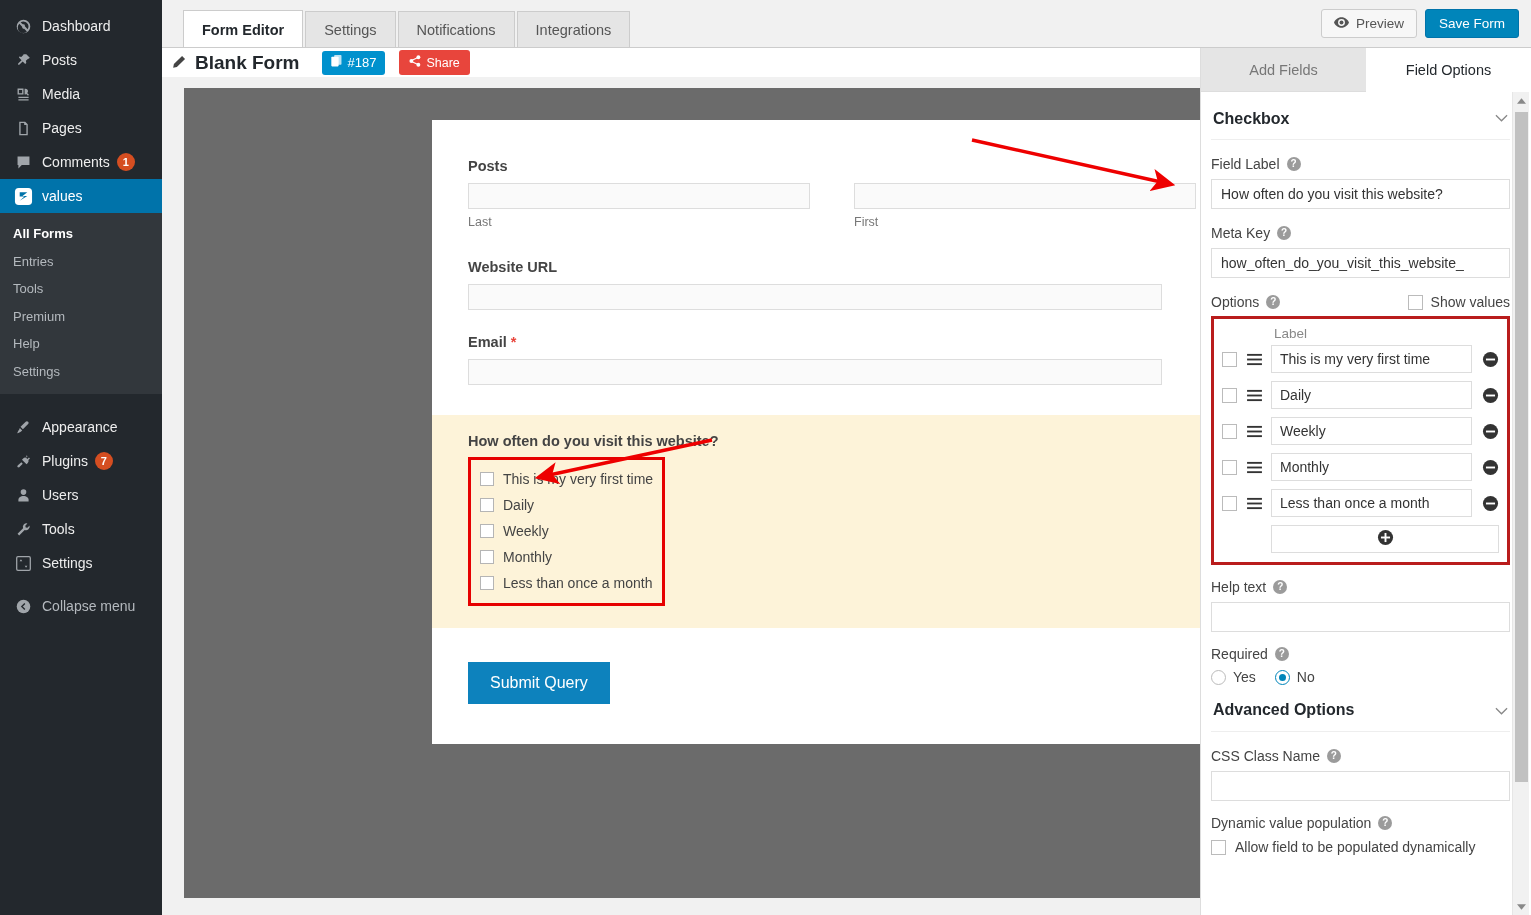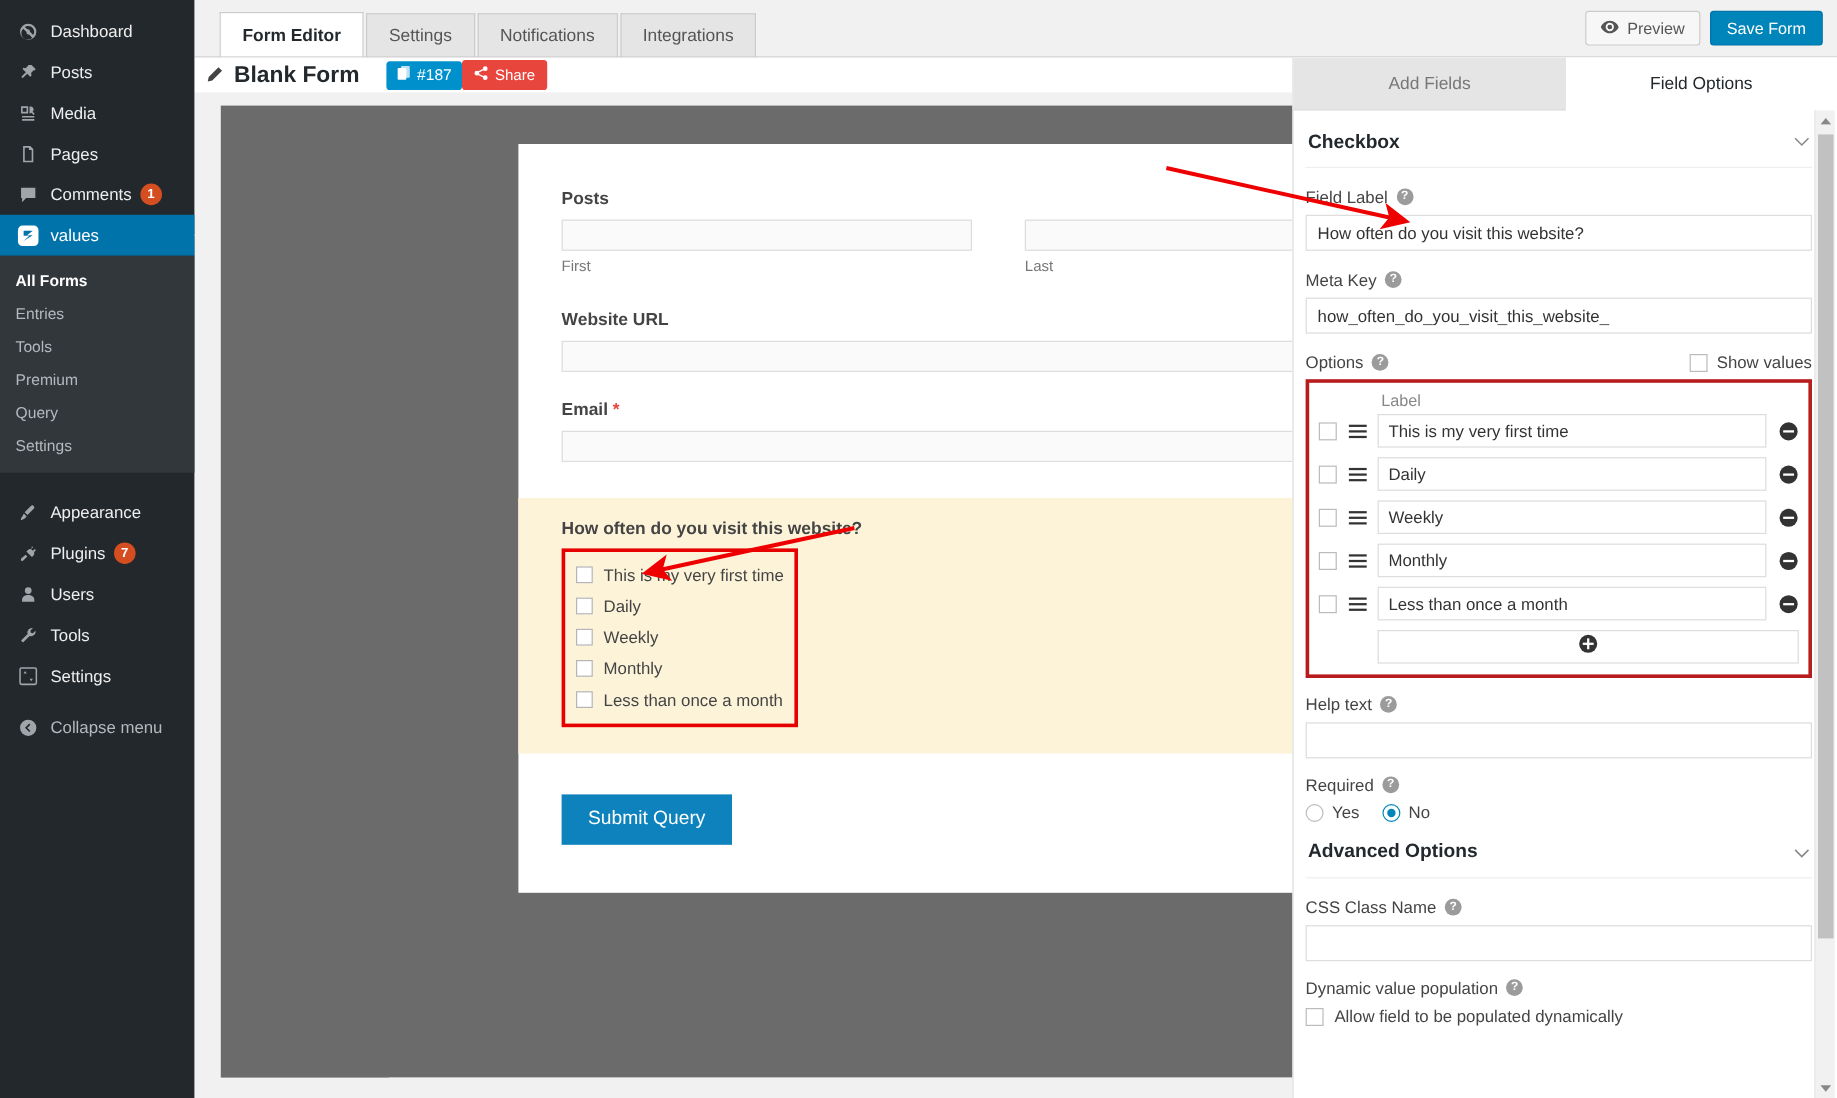--- a/index.html
+++ b/index.html
@@ -95,21 +95,21 @@
     background: #fff; display: flex; align-items: center; padding-left: 8px;
   }
   .pencil { color: #444; margin-right: 8px; display:flex; }
   .form-title { font-size: 19px; font-weight: bold; color: #23282d; }
   .chip-id {
     display: flex; align-items: center; gap: 5px; margin-left: 22px;
     background: #0091cd; color: #fff; font-size: 13px;
     padding: 4px 9px; border-radius: 3px;
   }
   .chip-share {
-    display: flex; align-items: center; gap: 5px; 
+    display: flex; align-items: center; gap: 5px; margin-left: 14px;
     background: #e8453c; color: #fff; font-size: 12.5px;
     padding: 5px 10px; border-radius: 3px;
   }
 
   
   .canvas {
     position: absolute; left: 22px; top: 88px; right: 0; bottom: 17px;
     background: #6b6b6b; overflow: hidden;
   }
   .form-card {
@@ -145,21 +145,21 @@
   .cb-text { font-size: 14px; color: #444; }
 
   .btn-submit {
     margin-top: 34px; display: inline-flex; align-items: center;
     background: #0d82bd; color: #fff; font-size: 16px;
     padding: 12px 22px; border: none;
   }
 
   
   .rpanel {
-    position: absolute; right: 0; top: 48px; width: 454px; bottom: 0;
+    position: absolute; right: 0; top: 48px; width: 331px; bottom: 0;
     background: #fff; border-left: 1px solid #ddd;
     display: flex; flex-direction: column; z-index: 3;
   }
   .rtabs { display: flex; height: 44px; flex: 0 0 44px; }
   .rtab {
     flex: 1 1 50%; display: flex; align-items: center; justify-content: center;
     font-size: 14.5px; color: #777; background: #e5e5e5;
     border-bottom: 1px solid #ddd;
   }
   .rtab.active {
@@ -336,21 +336,21 @@
       <div class="wp-sub-item">
         <span>Entries</span>
       </div>
       <div class="wp-sub-item">
         <span>Tools</span>
       </div>
       <div class="wp-sub-item">
         <span>Premium</span>
       </div>
       <div class="wp-sub-item">
-        <span>Query</span>
+        <span>Help</span>
       </div>
       <div class="wp-sub-item">
         <span>Settings</span>
       </div>
     </div>
 
     <div class="wp-gap"></div>
 
     <div class="wp-menu-item">
       <span class="mi-ico">
@@ -478,25 +478,25 @@
     </div>
 
     <div class="canvas">
       <div class="form-card">
 
         <div class="fld">
           <span class="fld-label">Posts</span>
           <div class="namerow">
             <div class="namecol">
               <input class="inp" type="text" value="" style="">
-              <span class="sublabel">First</span>
+              <span class="sublabel">Last</span>
             </div>
             <div class="namecol">
               <input class="inp" type="text" value="" style="">
-              <span class="sublabel">Last</span>
+              <span class="sublabel">First</span>
             </div>
           </div>
         </div>
 
         <div class="fld" style="margin-bottom:24px">
           <span class="fld-label">Website URL</span>
           <div style="width:694px">
             <input class="inp" type="text" value="" style="">
           </div>
         </div>

